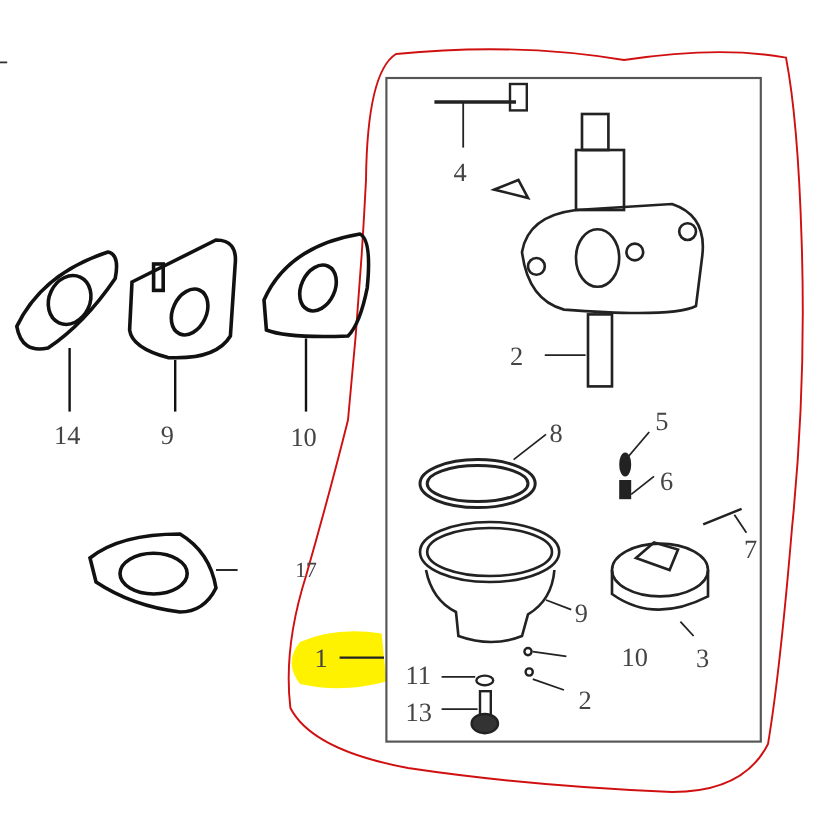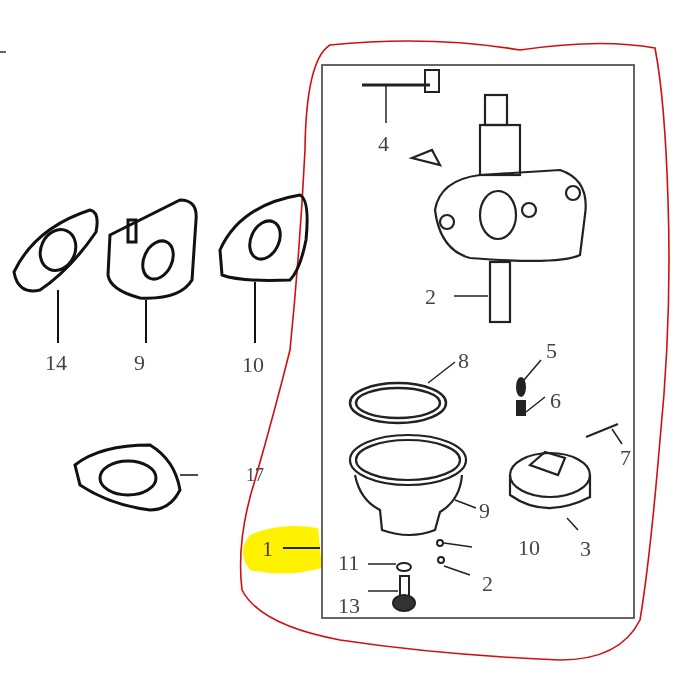--- a/index.html
+++ b/index.html
@@ -121,18 +121,18 @@
 <span class="lbl" style="left:580px;top:538px;">3</span>
 <span class="lbl" style="left:378px;top:133px;">4</span>
 <span class="lbl" style="left:546px;top:340px;">5</span>
 <span class="lbl" style="left:550px;top:390px;">6</span>
 <span class="lbl" style="left:620px;top:447px;">7</span>
 <span class="lbl" style="left:458px;top:350px;">8</span>
 <span class="lbl" style="left:479px;top:500px;">9</span>
 <span class="lbl" style="left:482px;top:537px;margin-left:36px;">10</span>
 <span class="lbl" style="left:482px;top:573px;">2</span>
 <span class="lbl" style="left:338px;top:552px;">11</span>
-<span class="lbl" style="left:338px;top:583px;margin-top:12px;">13</span>
+<span class="lbl" style="left:338px;top:583px;">13</span>
 <span class="lbl" style="left:242px;top:354px;">10</span>
 <span class="lbl" style="left:134px;top:352px;">9</span>
 <span class="lbl" style="left:45px;top:352px;">14</span>
 <span class="lbl" style="left:202px;top:466px;font-size:18px;margin-left:44px;">17</span>
 </div>
 
 </body></html>

